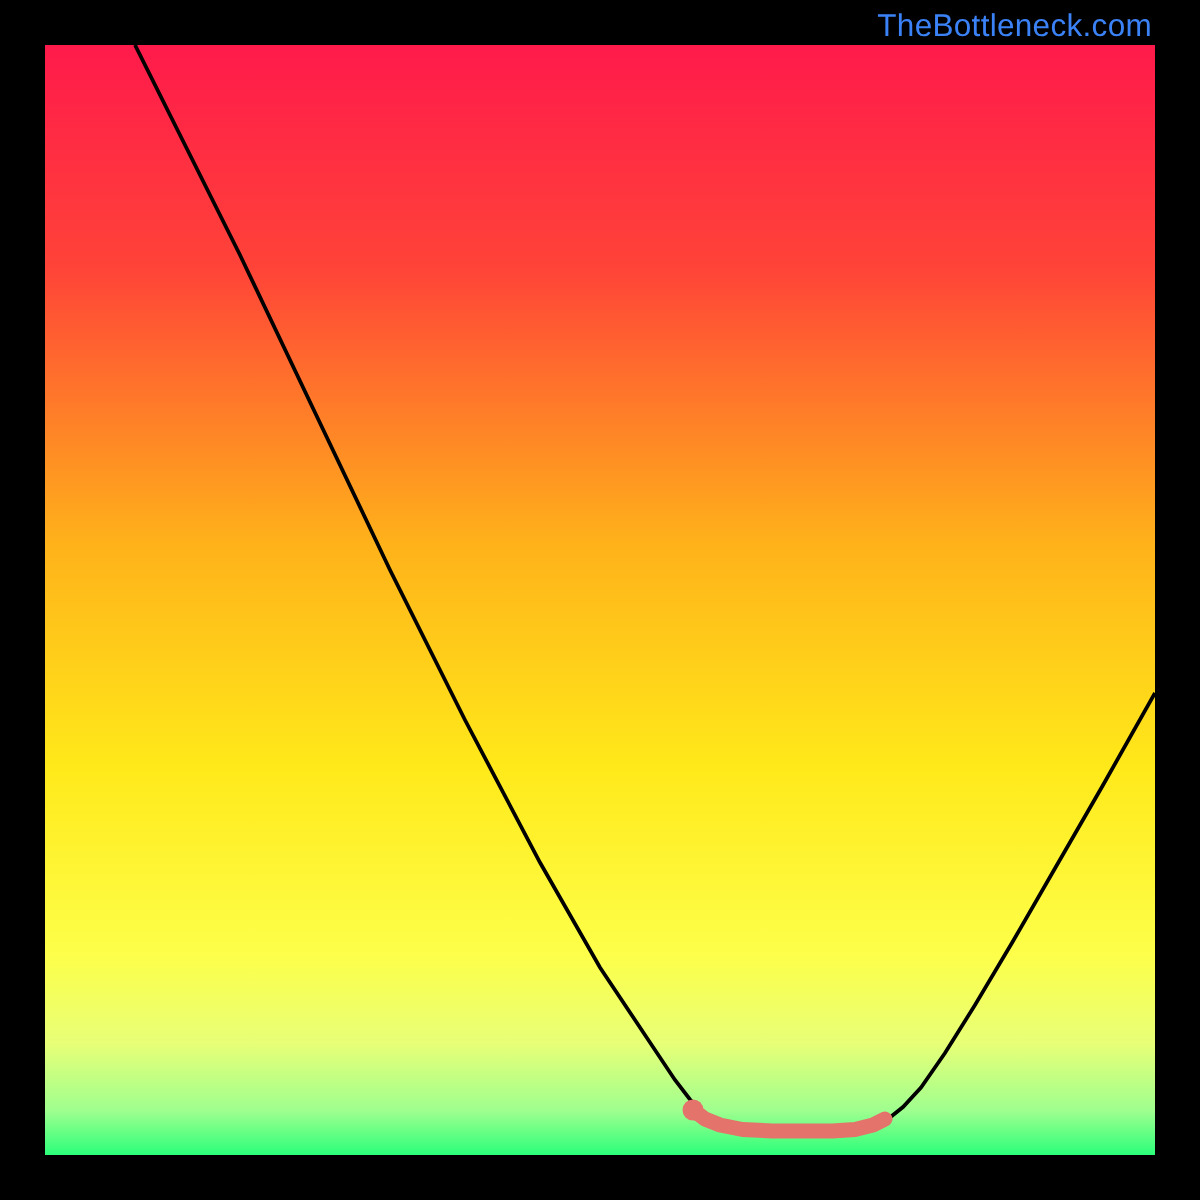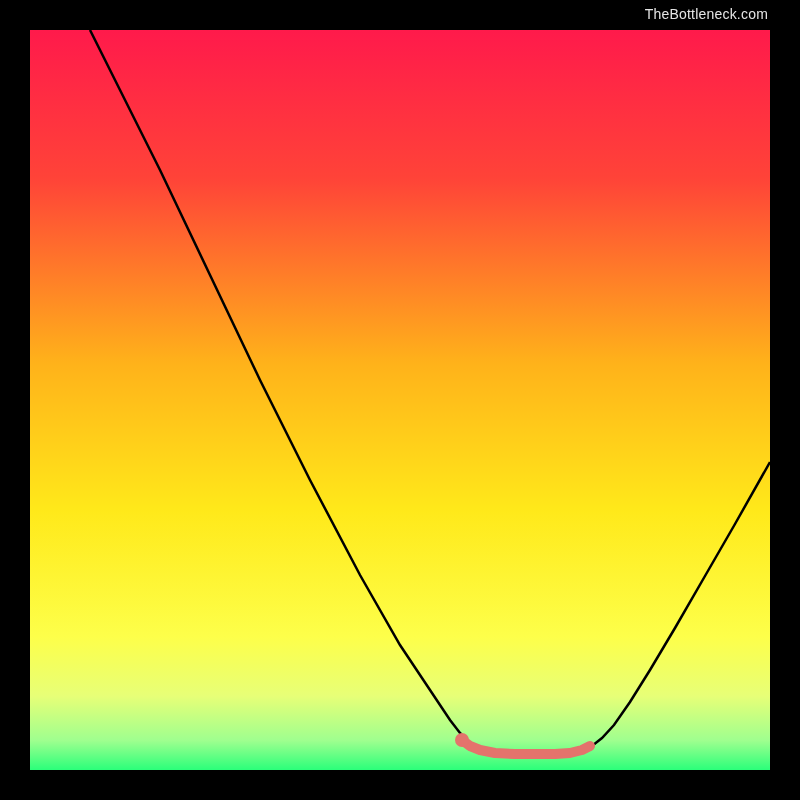--- a/index.html
+++ b/index.html
@@ -23,22 +23,22 @@
     position: absolute;
     left: 0;
     top: 0;
     width: 740px;
     height: 740px;
   }
   .watermark {
     position: absolute;
     top: 6px;
     right: 32px;
-    color: #e5e5e5;
-    font-size: 14px;
+    color: #3b82f6;
+    font-size: 21px;
     font-weight: 500;
     letter-spacing: 0.2px;
   }
   svg {
     display: block;
   }
 </style>
 </head>
 <body>
 

